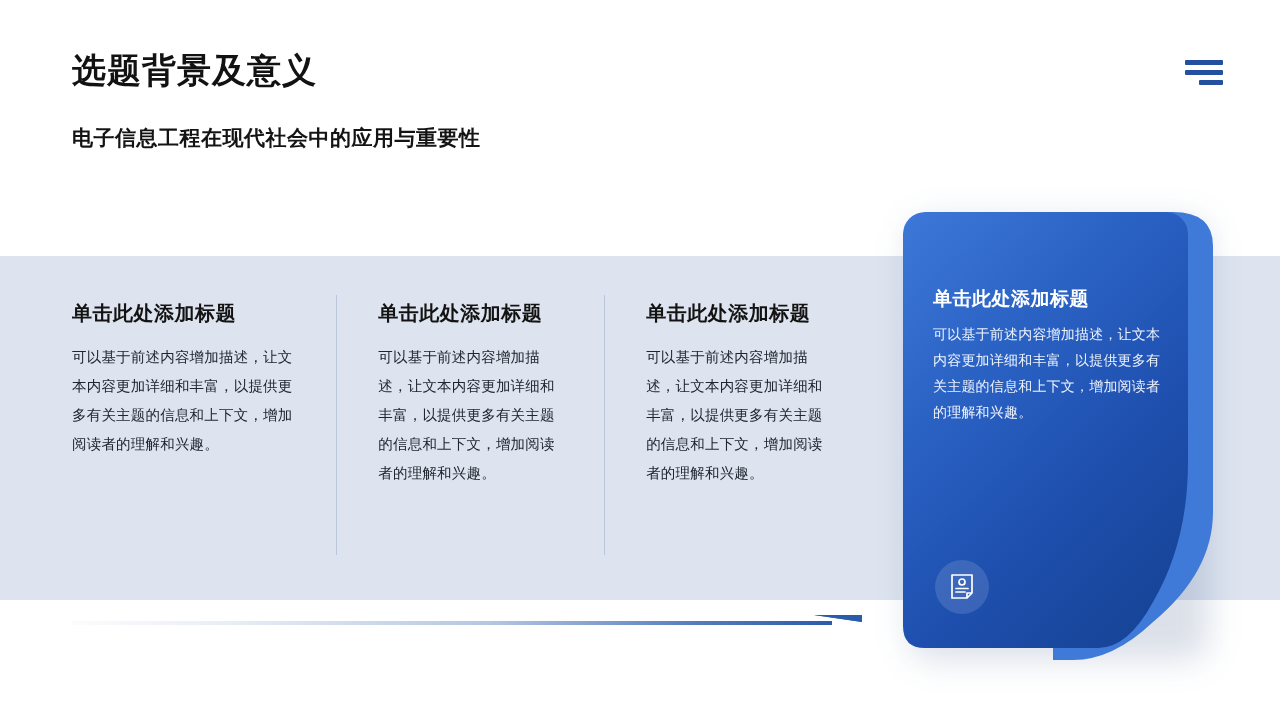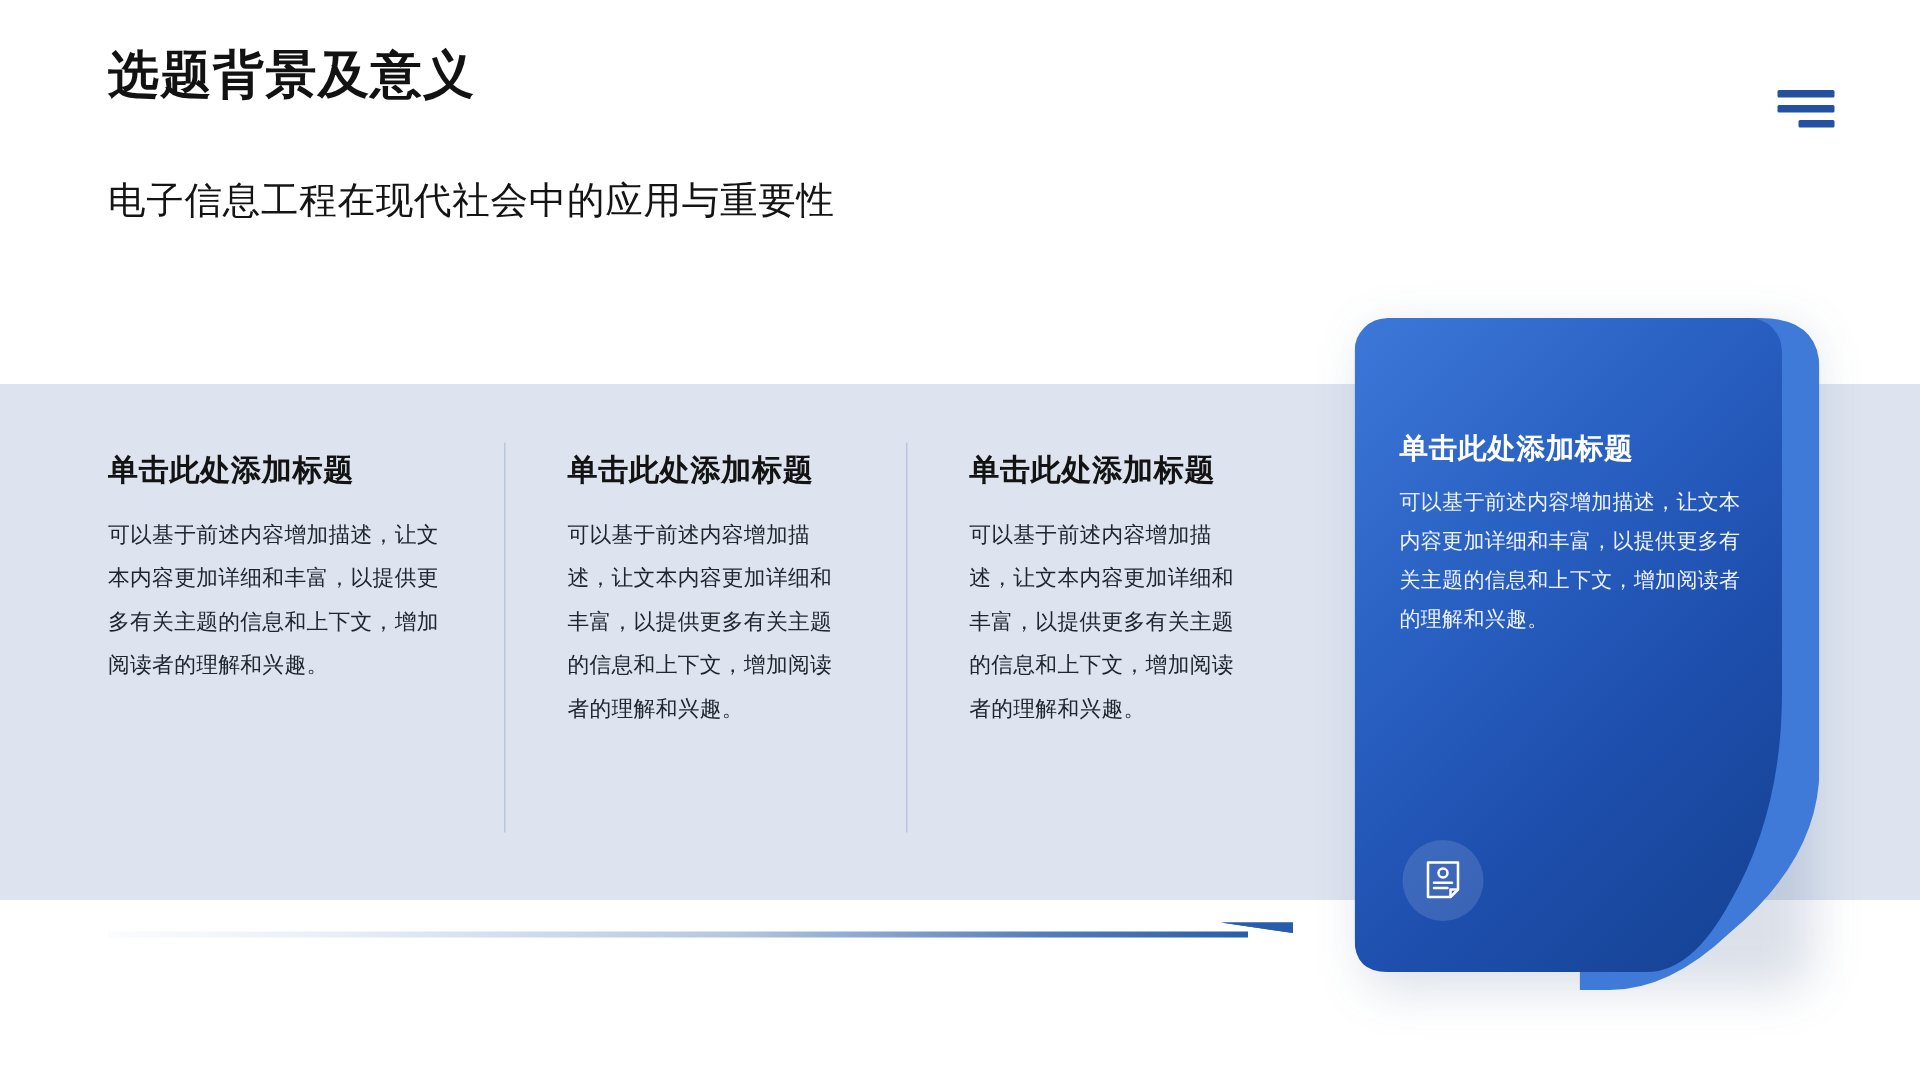--- a/index.html
+++ b/index.html
@@ -17,34 +17,34 @@
     inset:0;
     width:1280px;
     height:720px;
     background:#ffffff;
   }
 
   
   #header {
     position:absolute;
     left:72px;
-    top:30px;
+    top:50px;
     width:900px;
   }
   #page-title {
     font-size:34px;
     font-weight:bold;
     color:#121212;
     letter-spacing:1px;
     line-height:1.2;
   }
   #page-subtitle {
-    margin-top:48px;
-    font-size:25px;
-    font-weight:normal;
+    margin-top:34px;
+    font-size:21px;
+    font-weight:bold;
     color:#141414;
     letter-spacing:0.5px;
     line-height:1.25;
   }
 
   
   #menu-icon {
     position:absolute;
     right:57px;
     top:58px;

